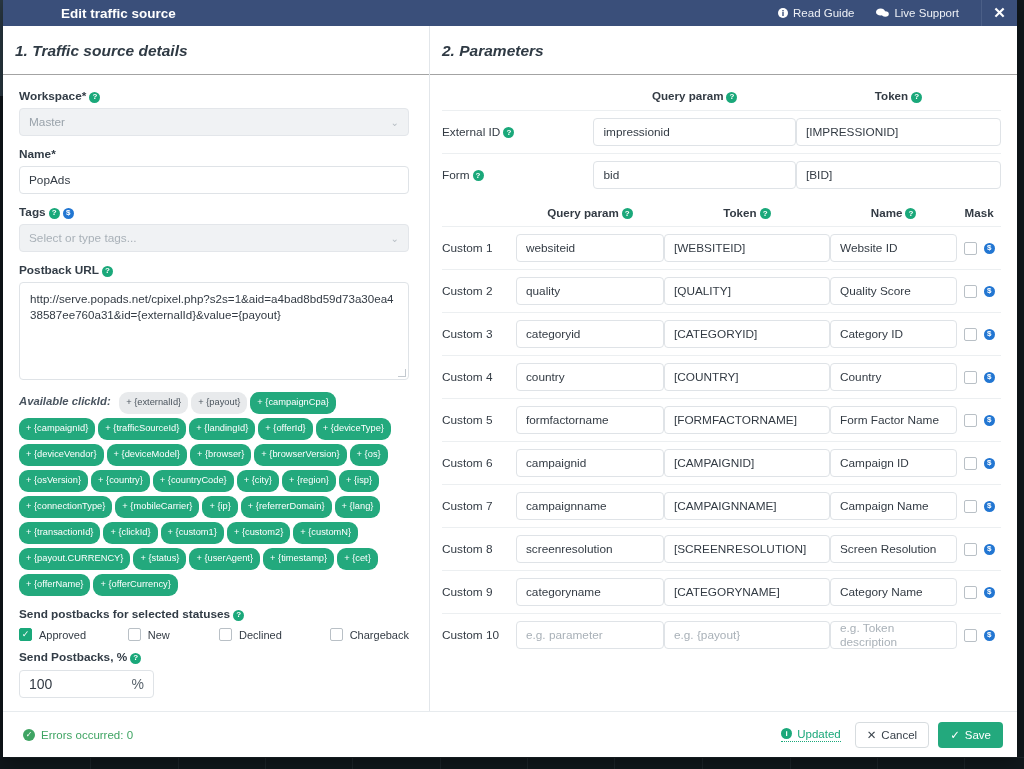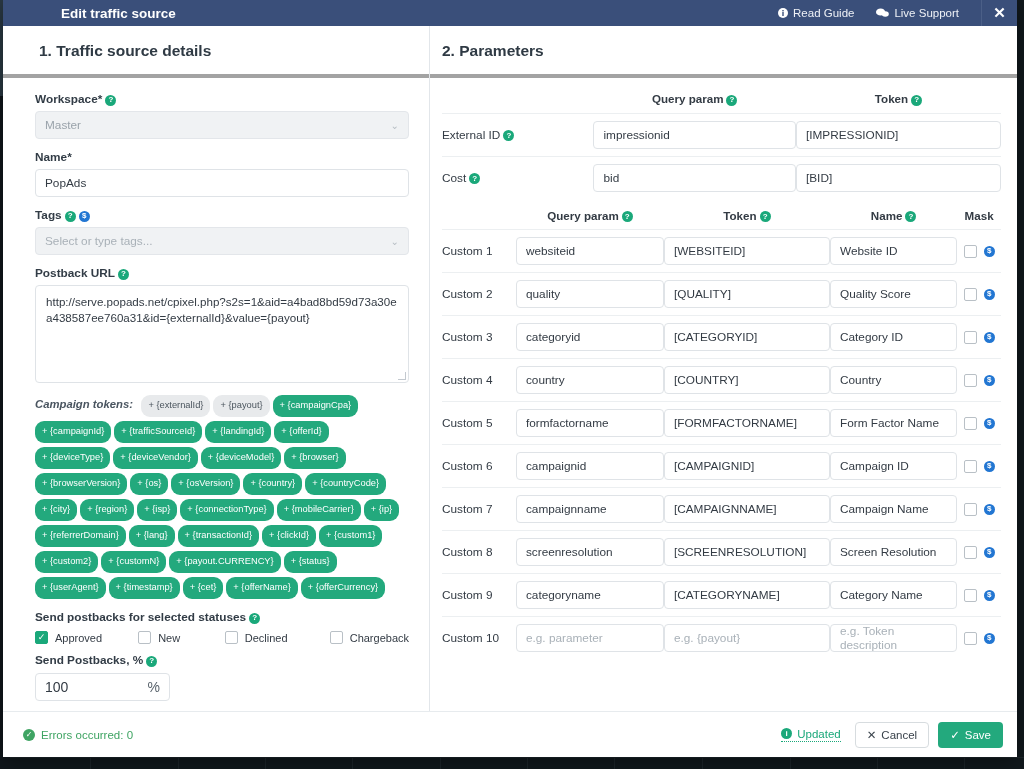--- a/index.html
+++ b/index.html
@@ -57,26 +57,27 @@
 
   .body-wrap { flex: 1; display: flex; min-height: 0; }
   .col-left {
     width: 427px; border-right: 1px solid #e2e6ea;
     display: flex; flex-direction: column; min-height: 0;
   }
   .col-right { flex: 1; display: flex; flex-direction: column; min-height: 0; }
 
   .sect-title {
     font-size: 15.5px; font-weight: 700; color: #2f3a44;
-    padding: 16px 0 14px 36px;
-    border-bottom: 4px solid #a3a3a3;
+    padding: 16px 0 14px 12px;
+    border-bottom: 1px solid #a3a3a3;
+    font-style: italic;
   }
   .col-right .sect-title { padding-left: 12px; }
 
-  .col-inner { padding: 14px 20px 0 32px; overflow: hidden; flex: 1; }
+  .col-inner { padding: 14px 20px 0 16px; overflow: hidden; flex: 1; }
   .col-right .col-inner { padding: 14px 16px 0 12px; }
 
   label.fld {
     display: block; font-size: 11.8px; font-weight: 700; color: #323c46;
     margin-bottom: 5px;
   }
   .help {
     display: inline-flex; width: 11px; height: 11px; border-radius: 50%;
     background: #1aa87a; color: #fff; font-size: 8px; font-weight: 700;
     align-items: center; justify-content: center; vertical-align: 1px;
@@ -270,21 +271,21 @@
         </div>
 
         <div class="gap"></div>
 
         <label class="fld">
           <span>Postback URL</span><span class="help">?</span>
         </label>
         <div class="ta">http://serve.popads.net/cpixel.php?s2s=1&amp;aid=a4bad8bd59d73a30ea438587ee760a31&amp;id={externalId}&amp;value={payout}</div>
 
         <div class="tokens">
-          <span class="tok-label">Campaign tokens:</span>
+          <span class="tok-label">Available clickId:</span>
           <span id="tokens-grey"><span class="chip grey">+ {externalId}</span><span class="chip grey">+ {payout}</span></span><span id="tokens-green"><span class="chip">+ {campaignCpa}</span><span class="chip">+ {campaignId}</span><span class="chip">+ {trafficSourceId}</span><span class="chip">+ {landingId}</span><span class="chip">+ {offerId}</span><span class="chip">+ {deviceType}</span><span class="chip">+ {deviceVendor}</span><span class="chip">+ {deviceModel}</span><span class="chip">+ {browser}</span><span class="chip">+ {browserVersion}</span><span class="chip">+ {os}</span><span class="chip">+ {osVersion}</span><span class="chip">+ {country}</span><span class="chip">+ {countryCode}</span><span class="chip">+ {city}</span><span class="chip">+ {region}</span><span class="chip">+ {isp}</span><span class="chip">+ {connectionType}</span><span class="chip">+ {mobileCarrier}</span><span class="chip">+ {ip}</span><span class="chip">+ {referrerDomain}</span><span class="chip">+ {lang}</span><span class="chip">+ {transactionId}</span><span class="chip">+ {clickId}</span><span class="chip">+ {custom1}</span><span class="chip">+ {custom2}</span><span class="chip">+ {customN}</span><span class="chip">+ {payout.CURRENCY}</span><span class="chip">+ {status}</span><span class="chip">+ {userAgent}</span><span class="chip">+ {timestamp}</span><span class="chip">+ {cet}</span><span class="chip">+ {offerName}</span><span class="chip">+ {offerCurrency}</span></span>
         </div>
 
         <div style="height:8px"></div>
 
         <label class="fld">
           <span>Send postbacks for selected statuses</span><span class="help">?</span>
         </label>
         <div class="cb-row" id="status-row">
             <span class="cb-cell" style="width: 112px;">
@@ -340,21 +341,21 @@
                     <span>impressionid</span>
                   </div>
                 </td>
                 <td class="">
                   <div class="inp">
                     <span>[IMPRESSIONID]</span>
                   </div>
                 </td>
               </tr>
               <tr>
-                <td class="rowlabel"><span>Cost</span><span class="help">?</span></td>
+                <td class="rowlabel"><span>Form</span><span class="help">?</span></td>
                 <td class="cellpad">
                   <div class="inp">
                     <span>bid</span>
                   </div>
                 </td>
                 <td class="">
                   <div class="inp">
                     <span>[BID]</span>
                   </div>
                 </td>

